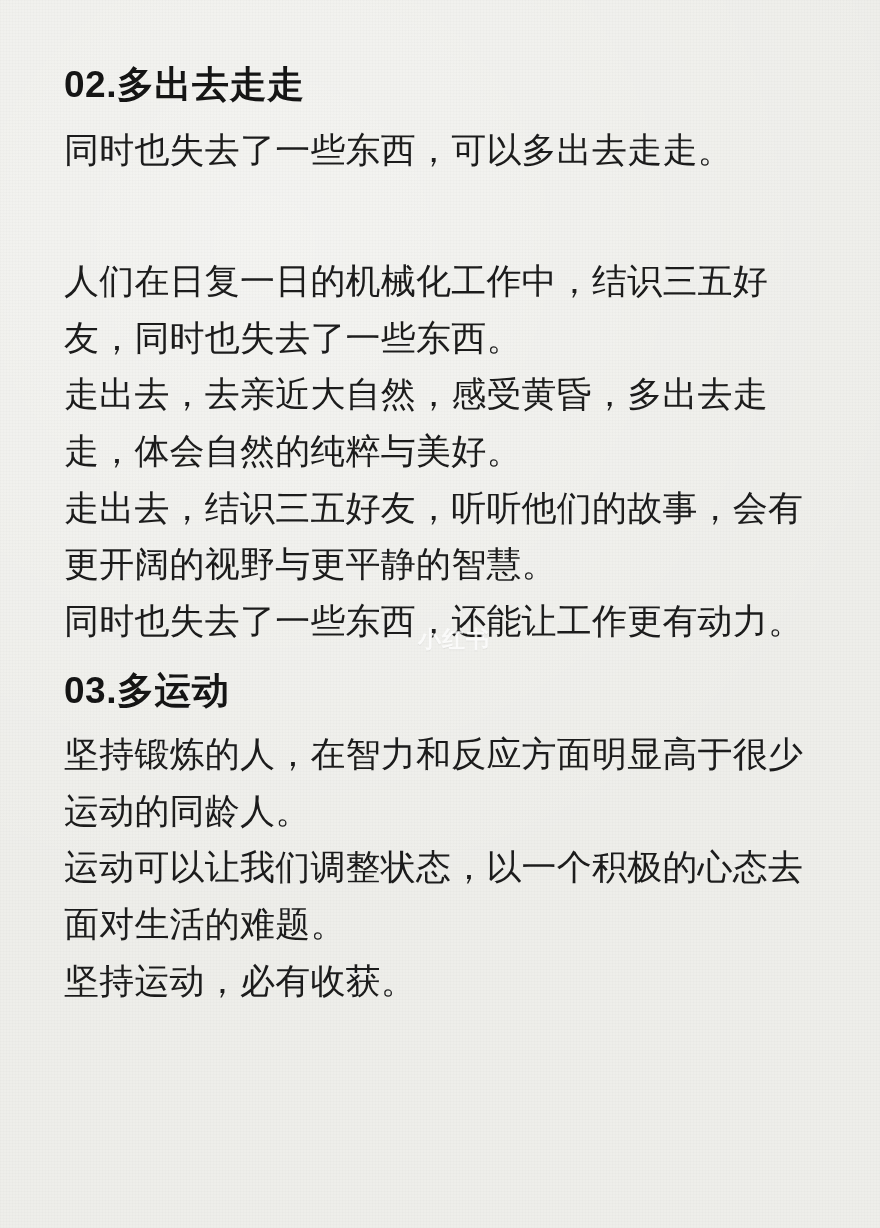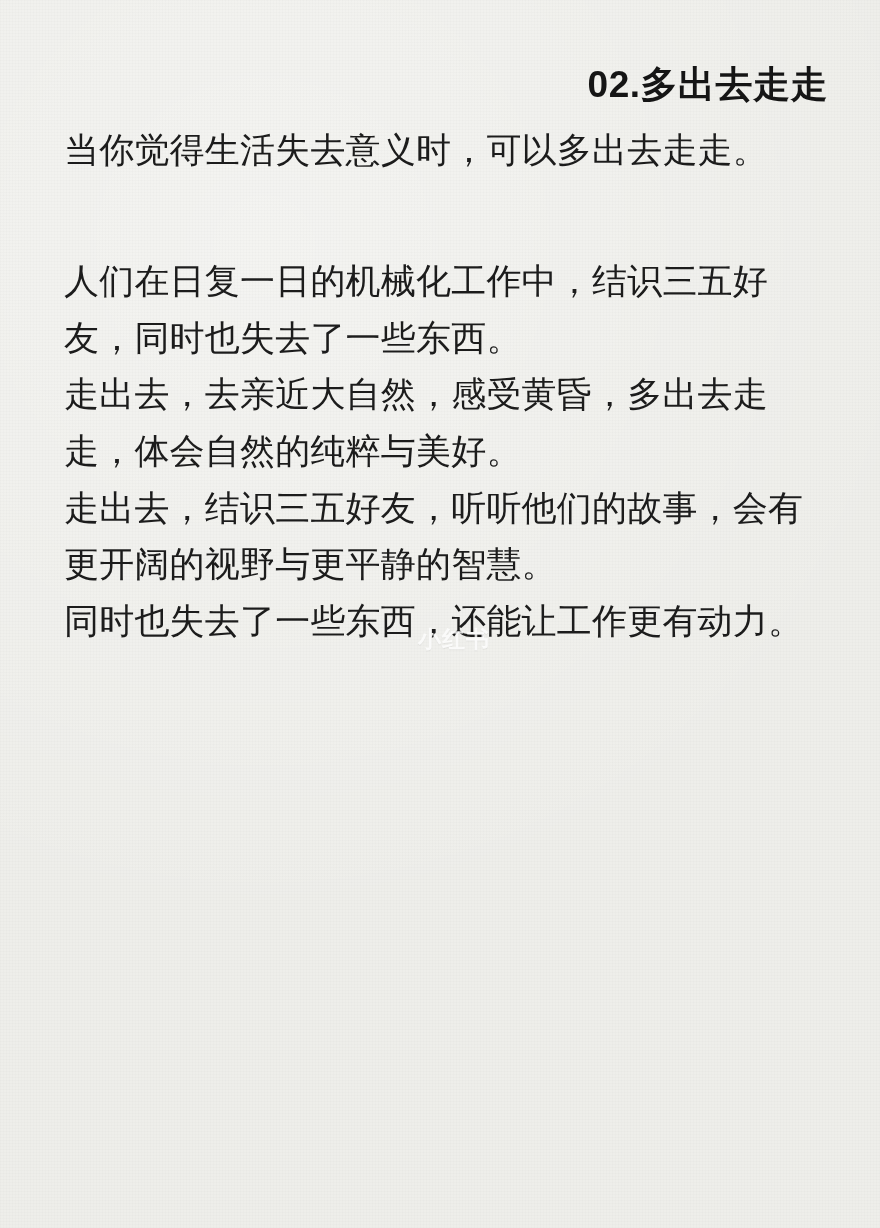--- a/index.html
+++ b/index.html
@@ -30,21 +30,20 @@
     padding: 62px 52px 0 64px;
     box-sizing: border-box;
   }
   .section-heading {
     font-size: 37px;
     font-weight: bold;
     letter-spacing: 0.5px;
     line-height: 1.25;
     margin: 0 0 14px 0;
     color: #151515;
-    text-align: right;
   }
   .para {
     font-size: 35px;
     line-height: 1.62;
     margin: 0;
     letter-spacing: 0.2px;
     color: #1c1c1c;
   }
   .gap-lg {
     height: 74px;
@@ -71,29 +70,38 @@
 </head>
 <body>
 
 <div class="paper-texture"></div>
 
 <div class="note">
 
   <div class="block-02">
     <h2 class="section-heading">02.多出去走走</h2>
 
-    <p class="para para-intro">当你觉得生活失去意义时，可以多出去走走。</p>
+    <p class="para para-intro">同时也失去了一些东西，可以多出去走走。</p>
 
     <div class="gap-lg"></div>
 
     <p class="para">人们在日复一日的机械化工作中，结识三五好友，同时也失去了一些东西。</p>
 
     <p class="para">走出去，去亲近大自然，感受黄昏，多出去走走，体会自然的纯粹与美好。</p>
 
     <p class="para">走出去，结识三五好友，听听他们的故事，会有更开阔的视野与更平静的智慧。</p>
 
     <p class="para">同时也失去了一些东西，还能让工作更有动力。</p>
   </div>
 
+  <div class="block-03">
+    <h2 class="section-heading heading-03">03.多运动</h2>
+
+    <p class="para">坚持锻炼的人，在智力和反应方面明显高于很少运动的同龄人。</p>
+
+    <p class="para">运动可以让我们调整状态，以一个积极的心态去面对生活的难题。</p>
+
+    <p class="para">坚持运动，必有收获。</p>
+  </div>
 
 </div>
 
 <div class="watermark">小红书</div>
 
 </body></html>

